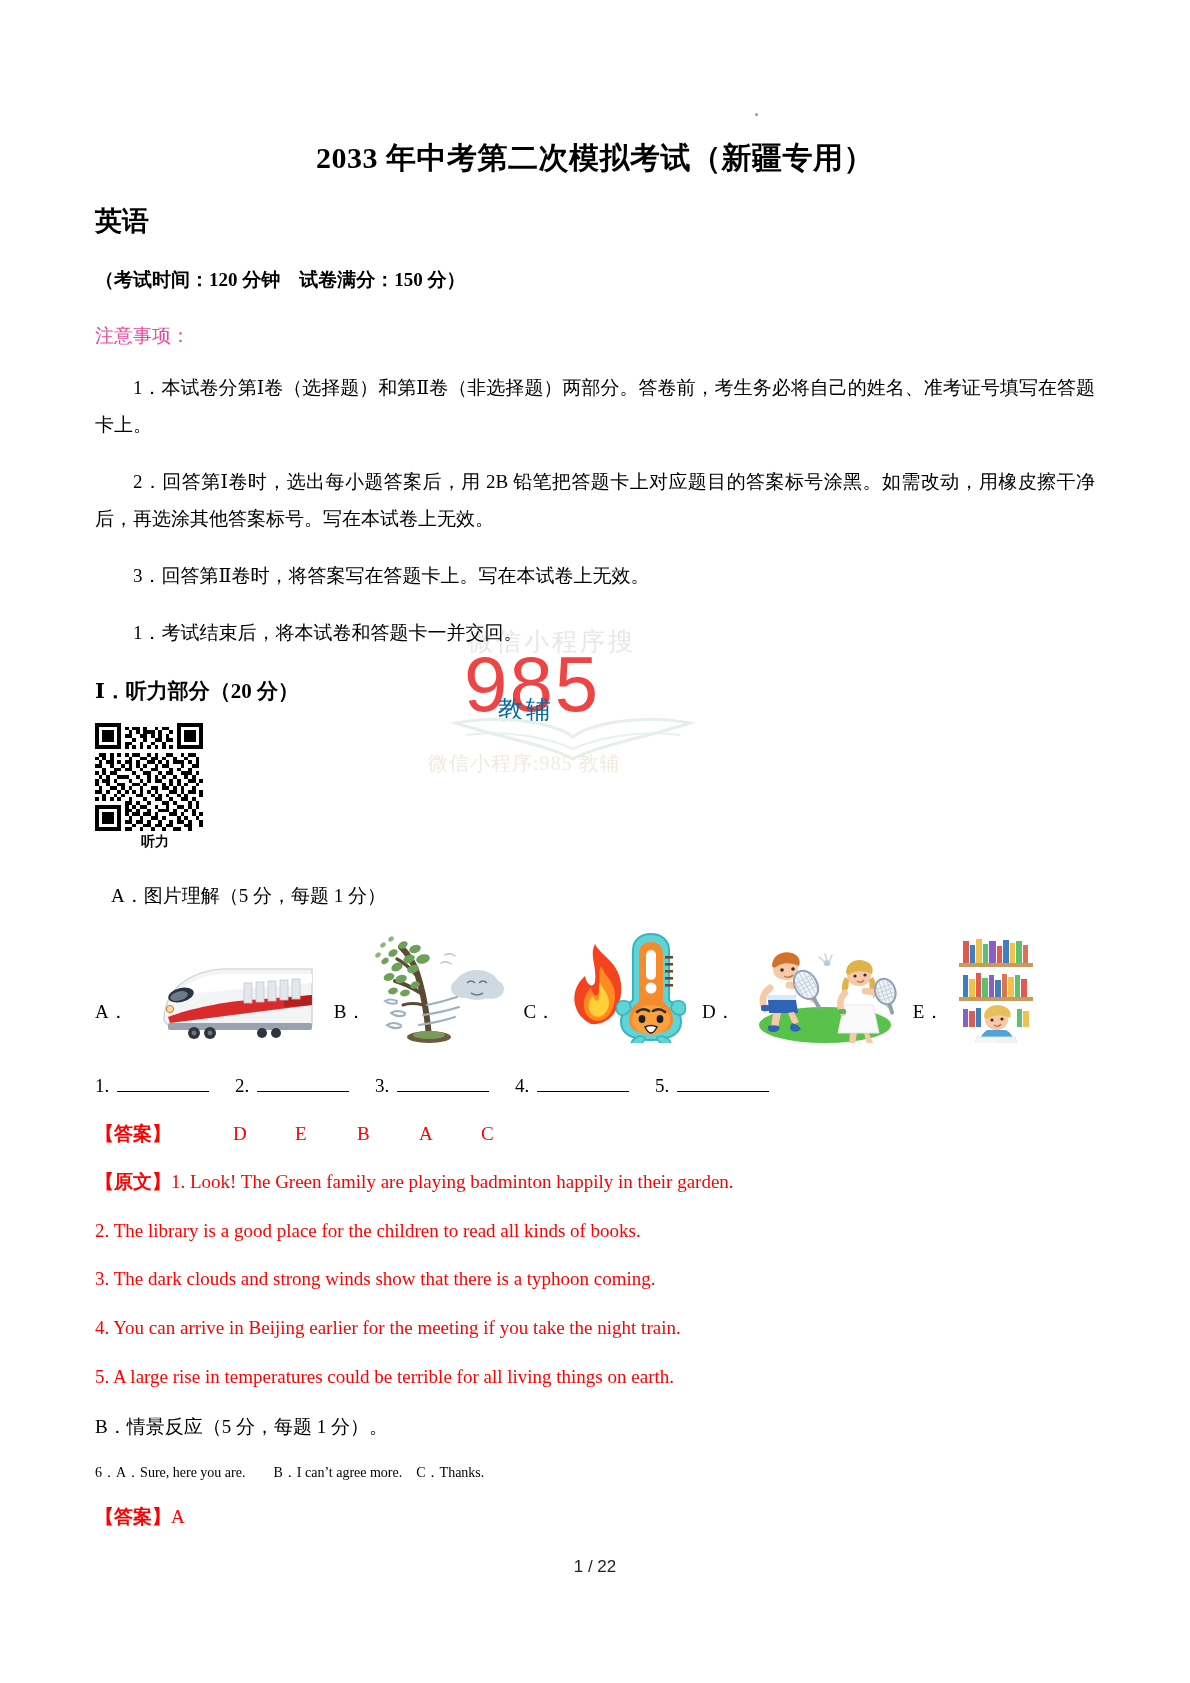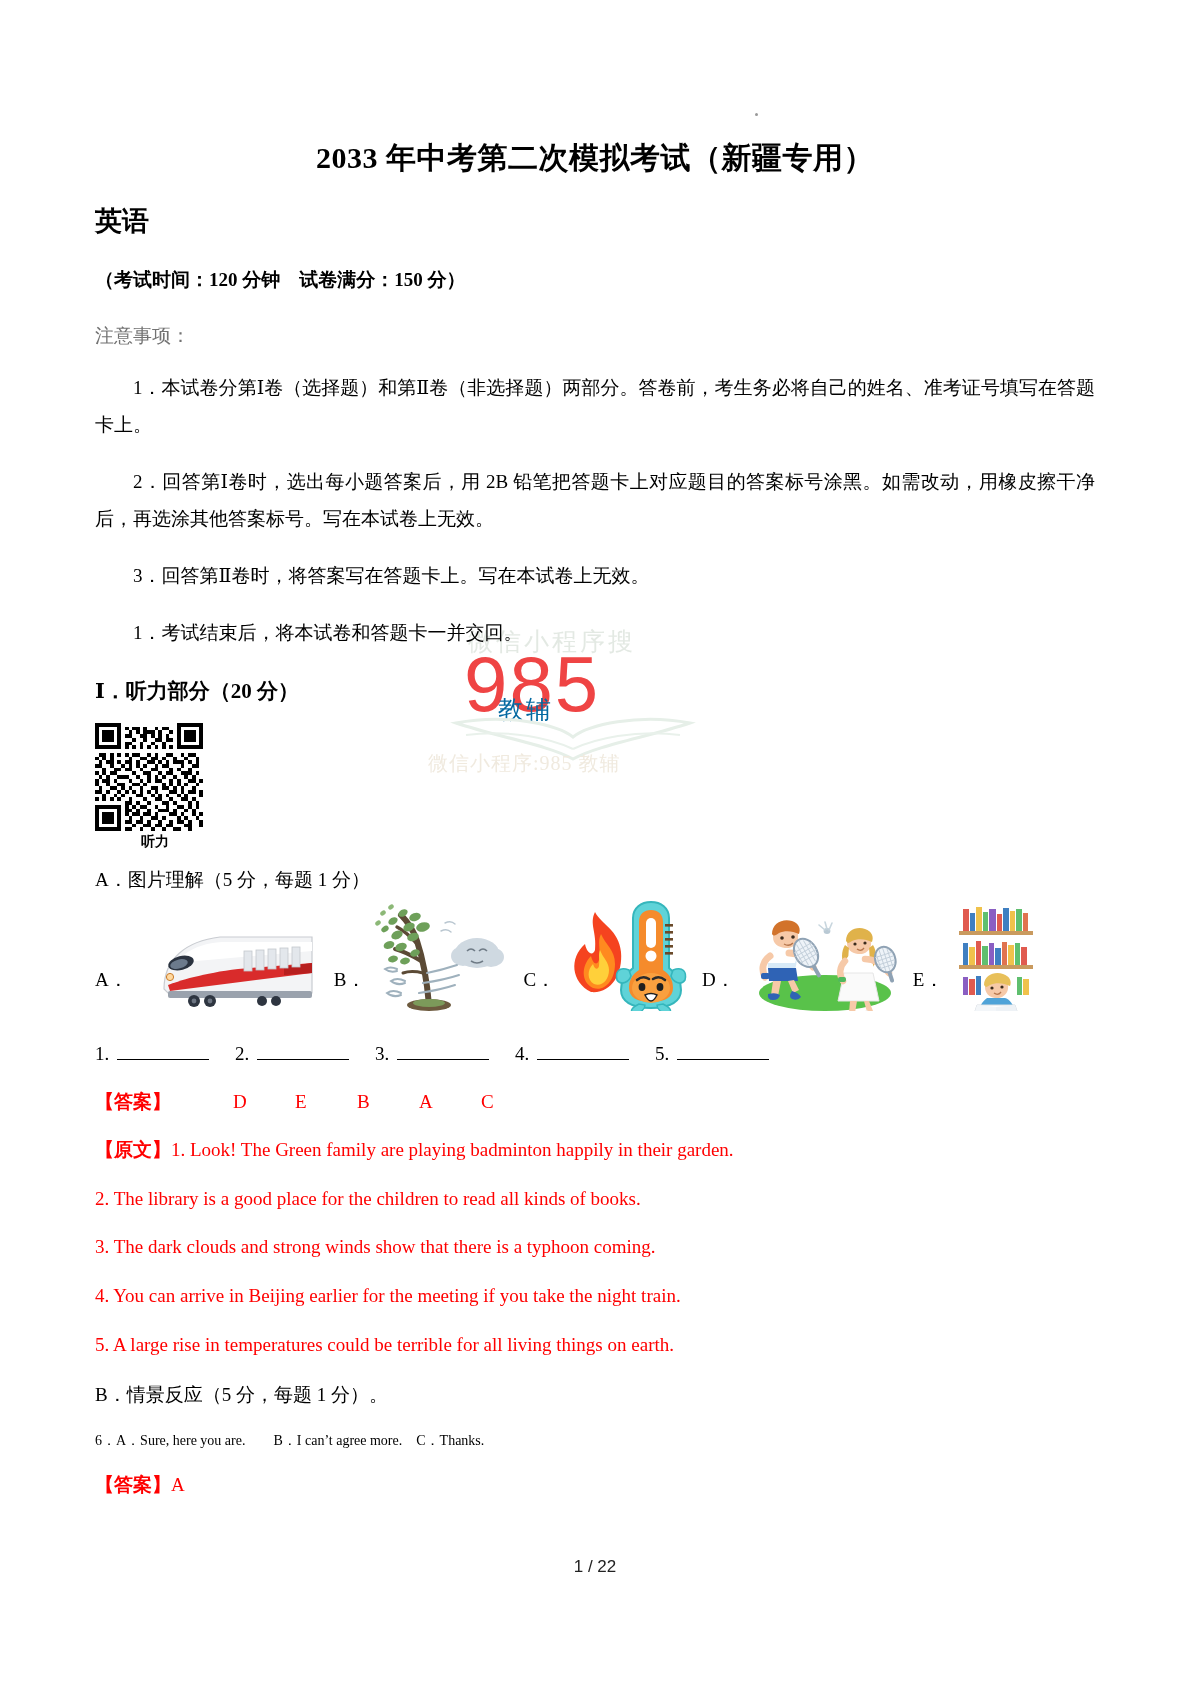--- a/index.html
+++ b/index.html
@@ -80,21 +80,21 @@
   .doc-meta {
     margin: 0; padding-top: 28px;
     text-align: left;
     font-size: 19px; font-weight: bold;
     color: #000;
   }
 
   
   .notice-head {
     margin: 0; padding-top: 30px;
-    font-size: 19px; color: #737373;
+    font-size: 19px; color: #ec4899;
   }
   .notice-item {
     margin: 0; padding-top: 20px;
     font-size: 19px; line-height: 1.95;
     text-indent: 38px;
     color: #000;
     text-align: justify;
   }
 
   .section-head {
@@ -114,21 +114,21 @@
   }
   .qr-caption {
     text-align: center;
     font-size: 14px; font-weight: bold;
     color: #000;
     padding-top: 2px;
     font-family: "Liberation Sans", sans-serif;
   }
 
   .part-head {
-    margin: 0; padding-top: 16px;
+    margin: 16px; padding-top: 16px;
     font-size: 19px; color: #000;
   }
 
   
   .pic-row {
     display: flex;
     align-items: flex-end;
     padding-top: 16px;
     height: 122px;
   }

